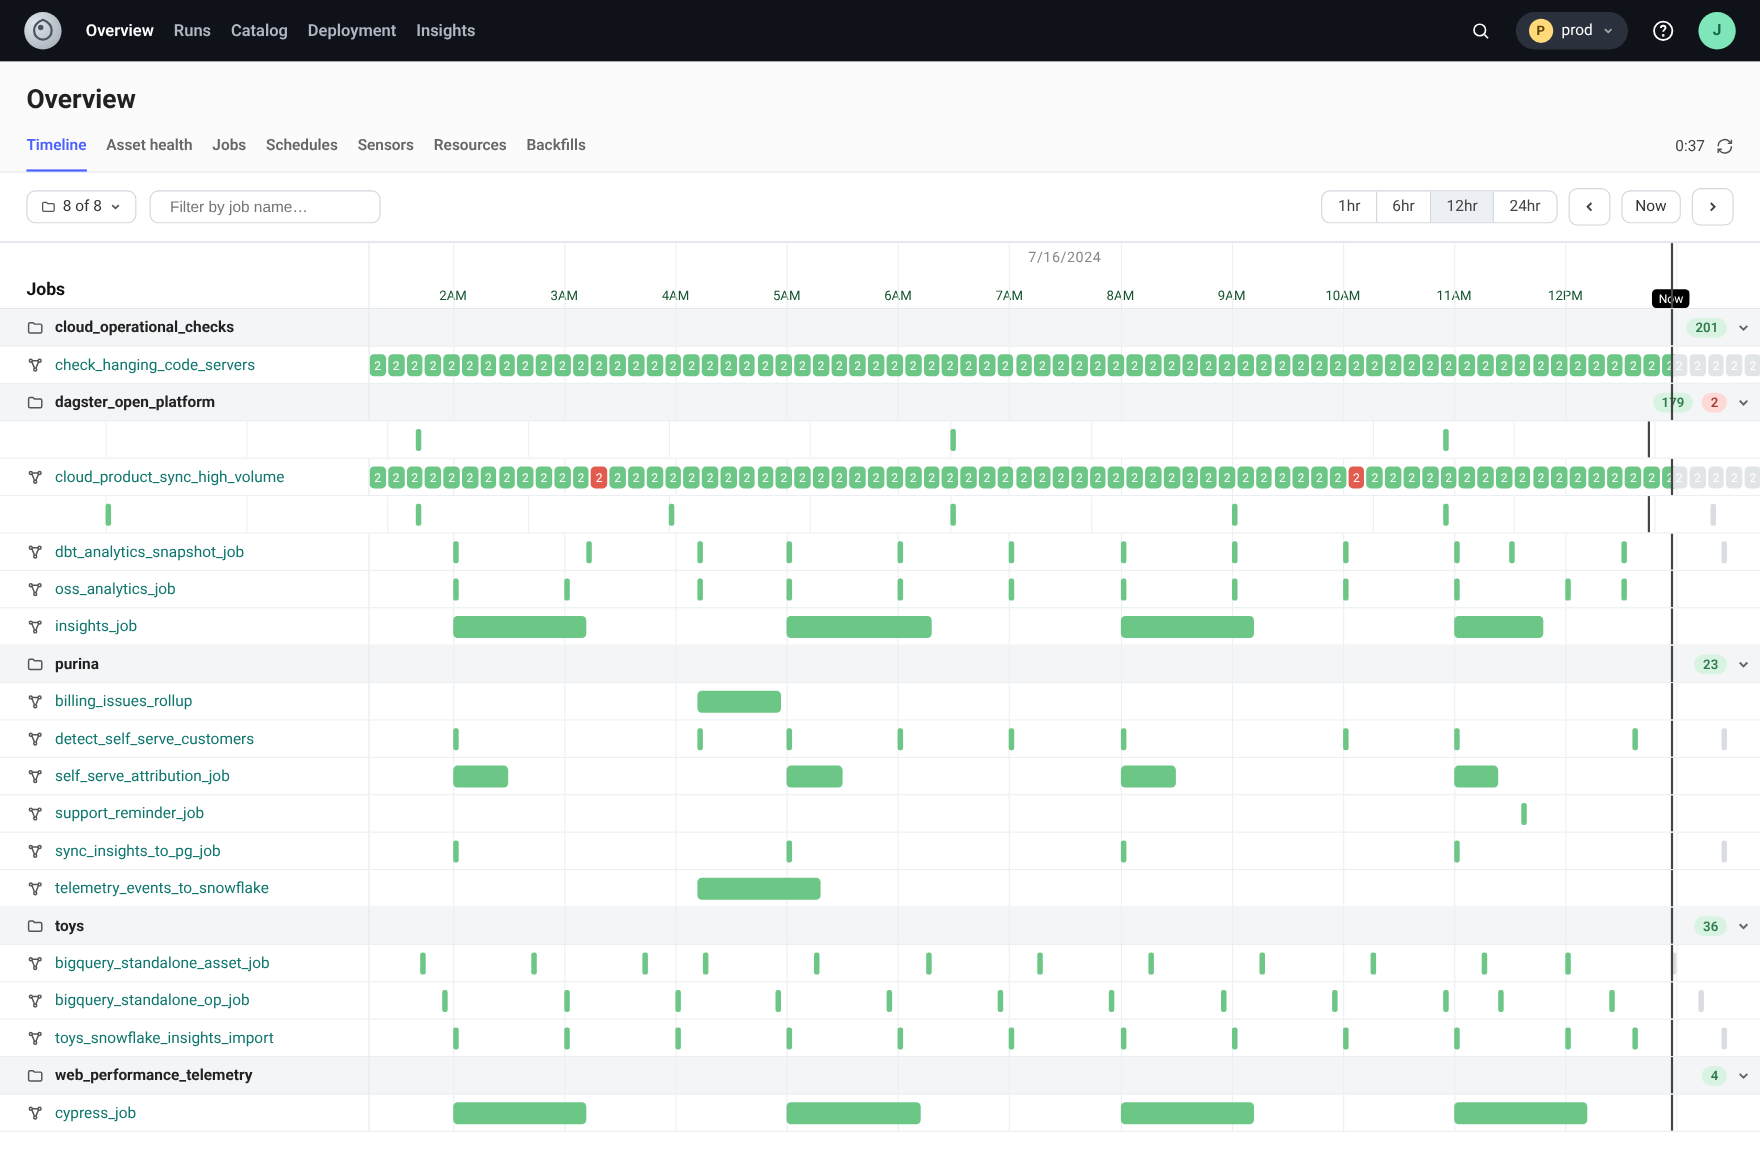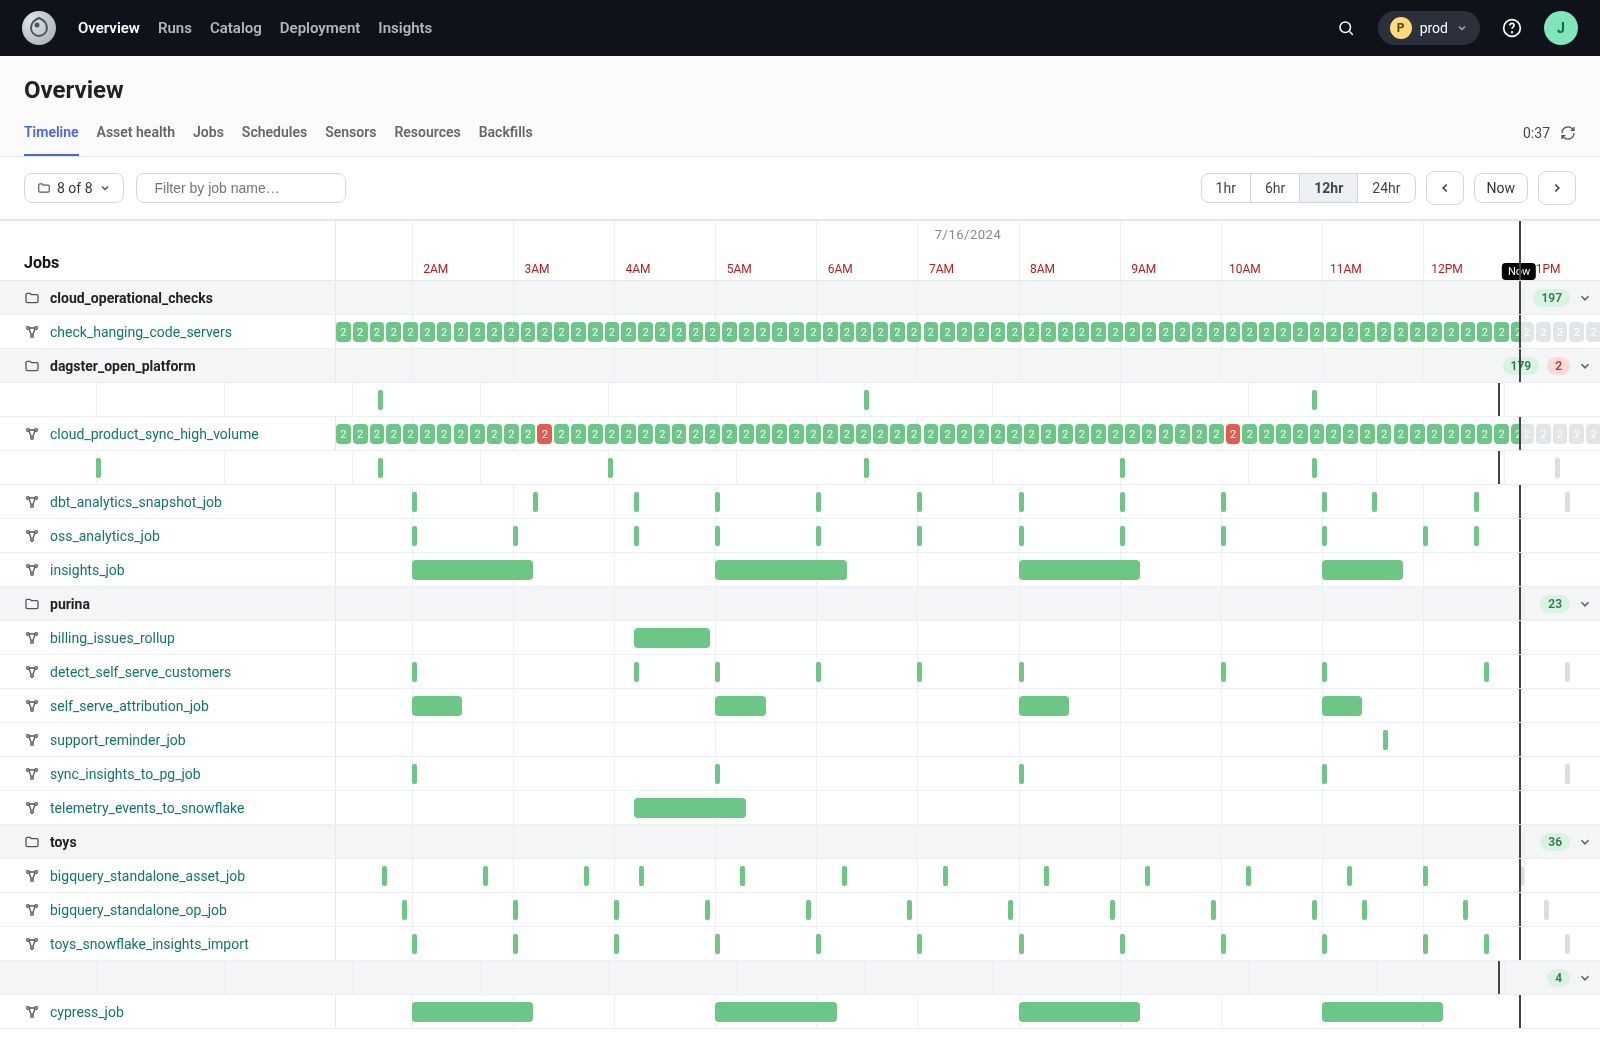--- a/index.html
+++ b/index.html
@@ -30,32 +30,32 @@
 
 
 .toolbar { display:flex; align-items:center; gap:12px; padding: 14px 24px; border-bottom:1px solid #e4e8ee; }
 .btn { border:1px solid #d2d6db; background:#fff; padding:6px 12px; border-radius:8px; font-size:14px; color:#333; display:flex; align-items:center; gap:6px; cursor:pointer; }
 .filter-input { border:1px solid #d2d6db; border-radius:8px; padding:6px 10px; display:flex; align-items:center; gap:8px; width:210px; color:#888; }
 .filter-input input { border:none; outline:none; font-size:14px; flex:1; }
 .toolbar-right { margin-left:auto; display:flex; align-items:center; gap:10px; }
 .seg { display:flex; border:1px solid #d2d6db; border-radius:8px; overflow:hidden; }
 .seg .seg-btn { padding:6px 14px; cursor:pointer; border-right:1px solid #d2d6db; color:#444; }
 .seg .seg-btn:last-child { border-right:none; }
-.seg .seg-btn.active { background:#eceff3; font-weight:700; }
+.seg .seg-btn.active { background:#eceff3; font-weight:400; }
 .sq-btn { width:38px; height:34px; border:1px solid #d2d6db; border-radius:8px; display:flex; align-items:center; justify-content:center; cursor:pointer; }
 
 
 .grid { position:relative; border-top:1px solid #e4e8ee; }
 .grid-header { display:flex; height:60px; border-bottom:1px solid #e4e8ee; }
 .left-col { width:336px; flex:0 0 336px; border-right:1px solid #e4e8ee; }
 .grid-header .left-col { display:flex; align-items:flex-end; padding:0 0 8px 24px; font-weight:700; font-size:16px; }
 .right-col { flex:1; position:relative; overflow:hidden; }
 .date-label { position:absolute; top:6px; left:0; right:0; text-align:center; color:#888; font-size:13px; letter-spacing:0.5px; }
 .hours { position:absolute; bottom:0; left:0; right:0; height:24px; }
-.hour-tick { position:absolute; bottom:4px; font-size:12px; color:#b91c1c; transform:translateX(-50%);margin-left:24px; }
+.hour-tick { position:absolute; bottom:4px; font-size:12px; color:#14532d; transform:translateX(-50%); }
 .vgrid { position:absolute; top:0; bottom:0; width:1px; background:#eceff3; }
 
 .rows { position:relative; }
 .row { display:flex; height:34px; border-bottom:1px solid #eceff1; }
 .row.group { background:#f4f5f7; height:34px; }
 .row .left-col { display:flex; align-items:center; gap:10px; padding-left:24px; font-size:14px; overflow:hidden; white-space:nowrap; text-overflow:ellipsis; }
 .row.group .left-col { font-weight:700; color:#222; }
 .row .left-col .icon { width:16px; height:16px; color:#555; flex:0 0 16px; }
 .row .left-col .job-name { color:#0f766e; cursor:pointer; }
 .row.group .left-col .job-name { color:#222; cursor:default; }
@@ -231,21 +231,21 @@
           <div class="vgrid" style="left: 30%;"></div>
           <div class="vgrid" style="left: 38%;"></div>
           <div class="vgrid" style="left: 46%;"></div>
           <div class="vgrid" style="left: 54%;"></div>
           <div class="vgrid" style="left: 62%;"></div>
           <div class="vgrid" style="left: 70%;"></div>
           <div class="vgrid" style="left: 78%;"></div>
           <div class="vgrid" style="left: 86%;"></div>
           <div class="vgrid" style="left: 94%;"></div>
           <div class="collapse-area">
-            <span class="count-badge">197</span>
+            <span class="count-badge">201</span>
             <span>
               <svg class="chev" viewBox="0 0 24 24" stroke="#666" stroke-width="3" fill="none">
                 <path d="M6 9l6 6 6-6"></path>
               </svg>
             </span>
           </div>
           <div class="now-line" style="left: 93.6%;"></div>
         </div>
       </div>
       <div class="row">
@@ -986,20 +986,26 @@
           <div class="tick" style="left: 62%;"></div>
           <div class="tick" style="left: 70%;"></div>
           <div class="tick" style="left: 78%;"></div>
           <div class="tick" style="left: 86%;"></div>
           <div class="tick" style="left: 90.8%;"></div>
           <div class="tick pending" style="left: 97.2%;"></div>
           <div class="now-line" style="left: 93.6%;"></div>
         </div>
       </div>
       <div class="row group">
+        <div class="left-col">
+          <svg class="icon" viewBox="0 0 24 24" stroke="#555" stroke-width="2" fill="none">
+            <path d="M3 7a2 2 0 012-2h4l2 2h8a2 2 0 012 2v8a2 2 0 01-2 2H5a2 2 0 01-2-2V7z"></path>
+          </svg>
+          <span class="job-name">web_performance_telemetry</span>
+        </div>
         <div class="right-col">
           <div class="vgrid" style="left: 6%;"></div>
           <div class="vgrid" style="left: 14%;"></div>
           <div class="vgrid" style="left: 22%;"></div>
           <div class="vgrid" style="left: 30%;"></div>
           <div class="vgrid" style="left: 38%;"></div>
           <div class="vgrid" style="left: 46%;"></div>
           <div class="vgrid" style="left: 54%;"></div>
           <div class="vgrid" style="left: 62%;"></div>
           <div class="vgrid" style="left: 70%;"></div>

